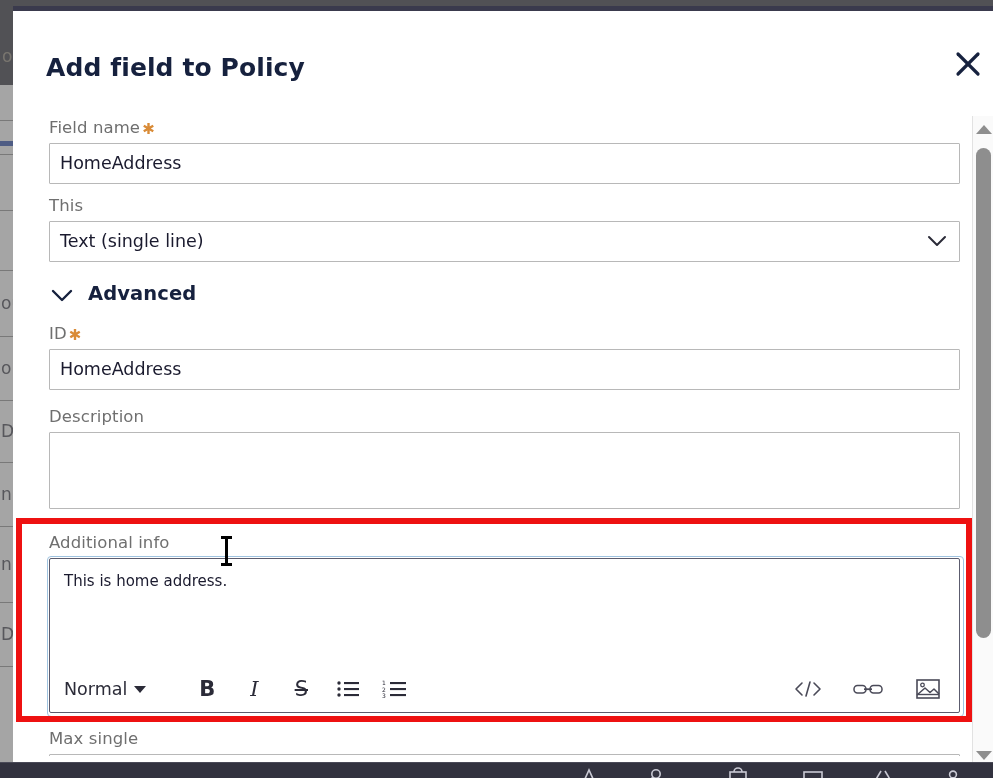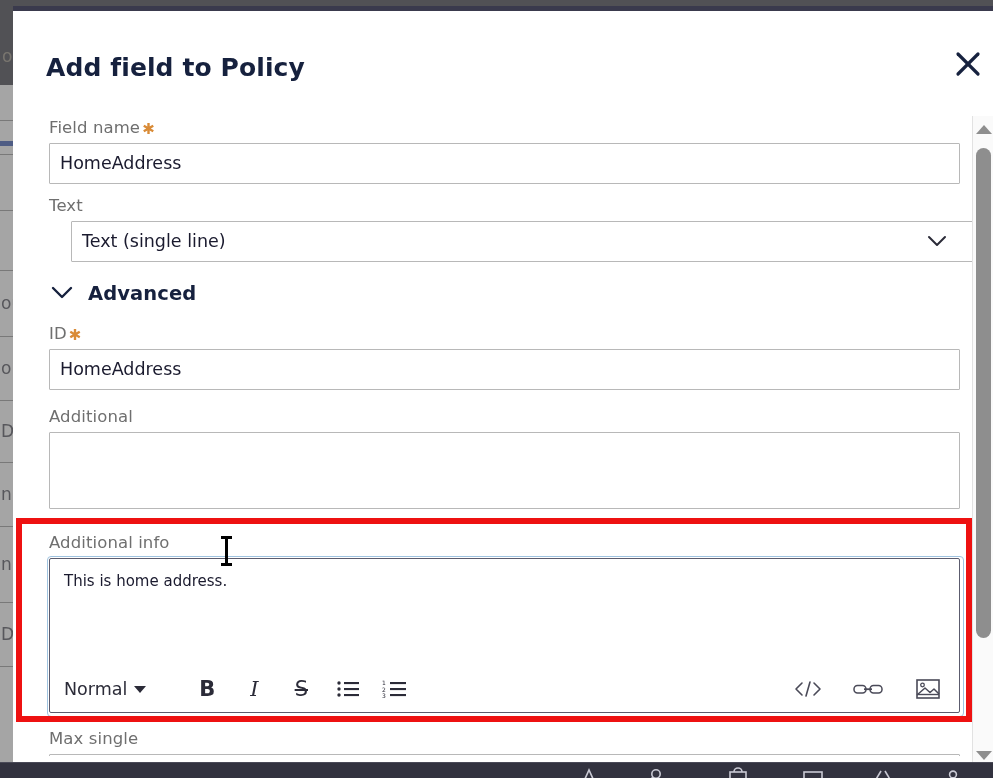--- a/index.html
+++ b/index.html
@@ -182,35 +182,34 @@
     height: 41px;
     border: 1px solid #b8b8b8;
     background: #fff;
     font-size: 17.5px;
     color: #1a1a2e;
     padding: 0 40px 0 10px;
     display: flex;
     align-items: center;
     border-radius: 1px;
     cursor: pointer;
-    margin-left: 22px;
   }
   .select-chevron {
     position: absolute;
     right: 12px; top: 11px;
     width: 22px; height: 18px;
     pointer-events: none;
   }
 
   
   .advanced-row {
     position: absolute;
     left: 21px;
     display: flex;
-    align-items: flex-start;
+    align-items: flex-end;
     cursor: pointer;
     gap: 13px;
   }
   .advanced-chevron { width: 26px; height: 20px; }
   .advanced-label {
     font-size: 19.5px;
     font-weight: bold;
     color: #16213e;
     letter-spacing: .1px;
   }
@@ -400,21 +399,21 @@
     </div>
 
     <div class="form-body">
 
       <div class="field-block" style="top:14px;">
         <label class="field-label"><span>Field name</span><span class="req-star">✱</span></label>
         <input class="text-input" type="text" value="HomeAddress" style="">
       </div>
 
       <div class="field-block" style="top:92px;">
-        <label class="field-label">Text</label>
+        <label class="field-label">This</label>
         <div class="select-wrap">
           <div class="select-box">Text (single line)</div>
           <div class="select-chevron">
             <svg width="22" height="18" viewBox="0 0 22 18">
               <polyline points="3,5 11,13 19,5" fill="none" stroke="#2b2b38" stroke-width="2" stroke-linecap="round" stroke-linejoin="round"></polyline>
             </svg>
           </div>
         </div>
       </div>
 
@@ -426,21 +425,21 @@
         </span>
         <span class="advanced-label">Advanced</span>
       </div>
 
       <div class="field-block" style="top:220px;">
         <label class="field-label"><span>ID</span><span class="req-star">✱</span></label>
         <input class="text-input" type="text" value="HomeAddress" style="">
       </div>
 
       <div class="field-block" style="top:303px;">
-        <label class="field-label">Additional</label>
+        <label class="field-label">Description</label>
         <textarea class="textarea-box" placeholder="" style=""></textarea>
       </div>
 
       <div class="field-block" style="top:429px;">
         <label class="field-label">Additional info</label>
         <div class="rte">
           <div class="rte-content" contenteditable="true" style="">This is home address.</div>
           <div class="rte-toolbar">
             <div class="tb-left">
               <div class="tb-style">

